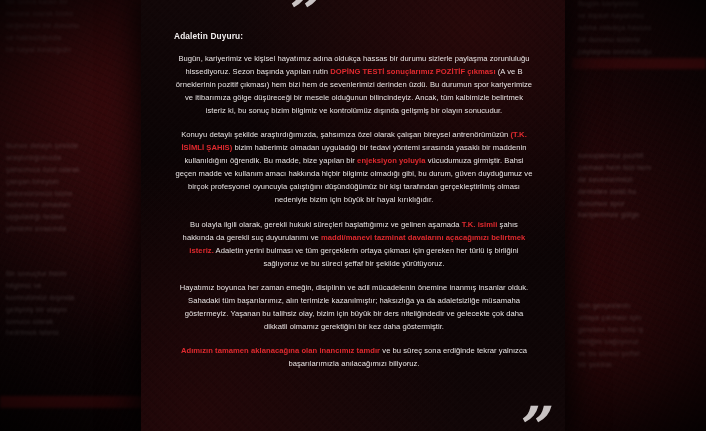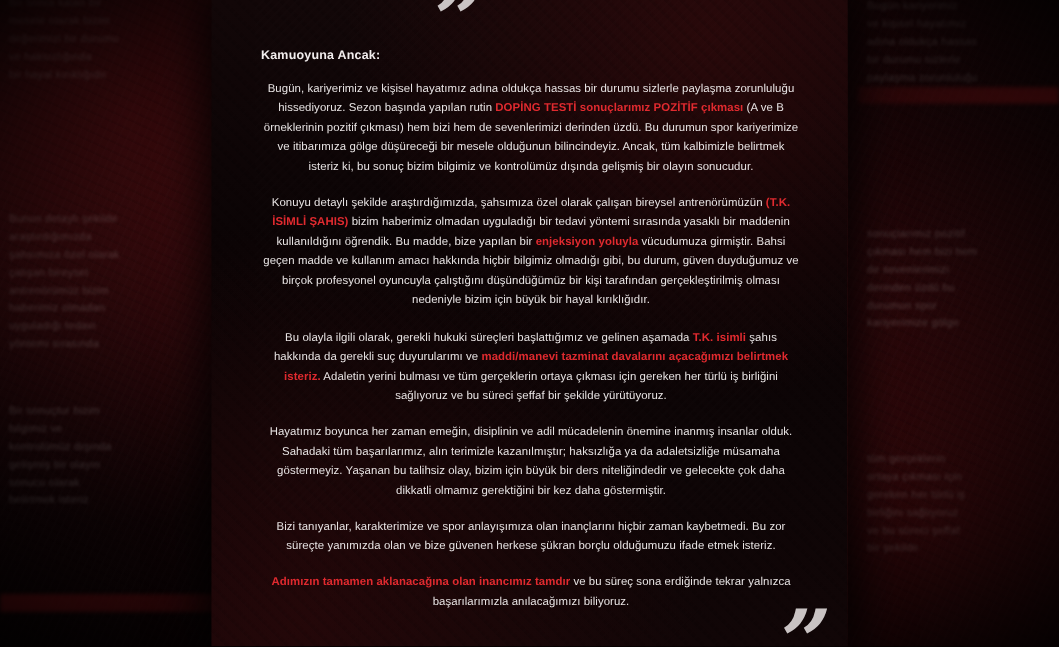--- a/index.html
+++ b/index.html
@@ -185,25 +185,24 @@
 
   <div class="vignette"></div>
 
   <div class="card">
     <div class="card-noise"></div>
 
     <div class="quote-open">”</div>
     <div class="quote-close">”</div>
 
     <div class="content">
-      <div class="doc-heading">Kamuoyuna Ancak:</div>
+      <div class="doc-heading">Adaletin Duyuru:</div>
       <div id="paras">
           <p class="para"><span>Bugün, kariyerimiz ve kişisel hayatımız adına oldukça hassas bir durumu sizlerle paylaşma zorunluluğu hissediyoruz. Sezon başında yapılan rutin </span><span class="hl">DOPİNG TESTİ sonuçlarımız POZİTİF çıkması</span><span> (A ve B örneklerinin pozitif çıkması) hem bizi hem de sevenlerimizi derinden üzdü. Bu durumun spor kariyerimize ve itibarımıza gölge düşüreceği bir mesele olduğunun bilincindeyiz. Ancak, tüm kalbimizle belirtmek isteriz ki, bu sonuç bizim bilgimiz ve kontrolümüz dışında gelişmiş bir olayın sonucudur.</span></p>
           <p class="para"><span>Konuyu detaylı şekilde araştırdığımızda, şahsımıza özel olarak çalışan bireysel antrenörümüzün </span><span class="hl">(T.K. İSİMLİ ŞAHIS)</span><span> bizim haberimiz olmadan uyguladığı bir tedavi yöntemi sırasında yasaklı bir maddenin kullanıldığını öğrendik. Bu madde, bize yapılan bir </span><span class="hl">enjeksiyon yoluyla</span><span> vücudumuza girmiştir. Bahsi geçen madde ve kullanım amacı hakkında hiçbir bilgimiz olmadığı gibi, bu durum, güven duyduğumuz ve birçok profesyonel oyuncuyla çalıştığını düşündüğümüz bir kişi tarafından gerçekleştirilmiş olması nedeniyle bizim için büyük bir hayal kırıklığıdır.</span></p>
           <p class="para"><span>Bu olayla ilgili olarak, gerekli hukuki süreçleri başlattığımız ve gelinen aşamada </span><span class="hl">T.K. isimli</span><span> şahıs hakkında da gerekli suç duyurularımı ve </span><span class="hl">maddi/manevi tazminat davalarını açacağımızı belirtmek isteriz.</span><span> Adaletin yerini bulması ve tüm gerçeklerin ortaya çıkması için gereken her türlü iş birliğini sağlıyoruz ve bu süreci şeffaf bir şekilde yürütüyoruz.</span></p>
           <p class="para"><span>Hayatımız boyunca her zaman emeğin, disiplinin ve adil mücadelenin önemine inanmış insanlar olduk. Sahadaki tüm başarılarımız, alın terimizle kazanılmıştır; haksızlığa ya da adaletsizliğe müsamaha göstermeyiz. Yaşanan bu talihsiz olay, bizim için büyük bir ders niteliğindedir ve gelecekte çok daha dikkatli olmamız gerektiğini bir kez daha göstermiştir.</span></p>
-          <p class="para"><span>Bizi tanıyanlar, karakterimize ve spor anlayışımıza olan inançlarını hiçbir zaman kaybetmedi. Bu zor süreçte yanımızda olan ve bize güvenen herkese şükran borçlu olduğumuzu ifade etmek isteriz.</span></p>
           <p class="para"><span class="hl">Adımızın tamamen aklanacağına olan inancımız tamdır</span><span> ve bu süreç sona erdiğinde tekrar yalnızca başarılarımızla anılacağımızı biliyoruz.</span></p>
         </div>
 
     </div>
   </div>
 </div>
 
 </body></html>

